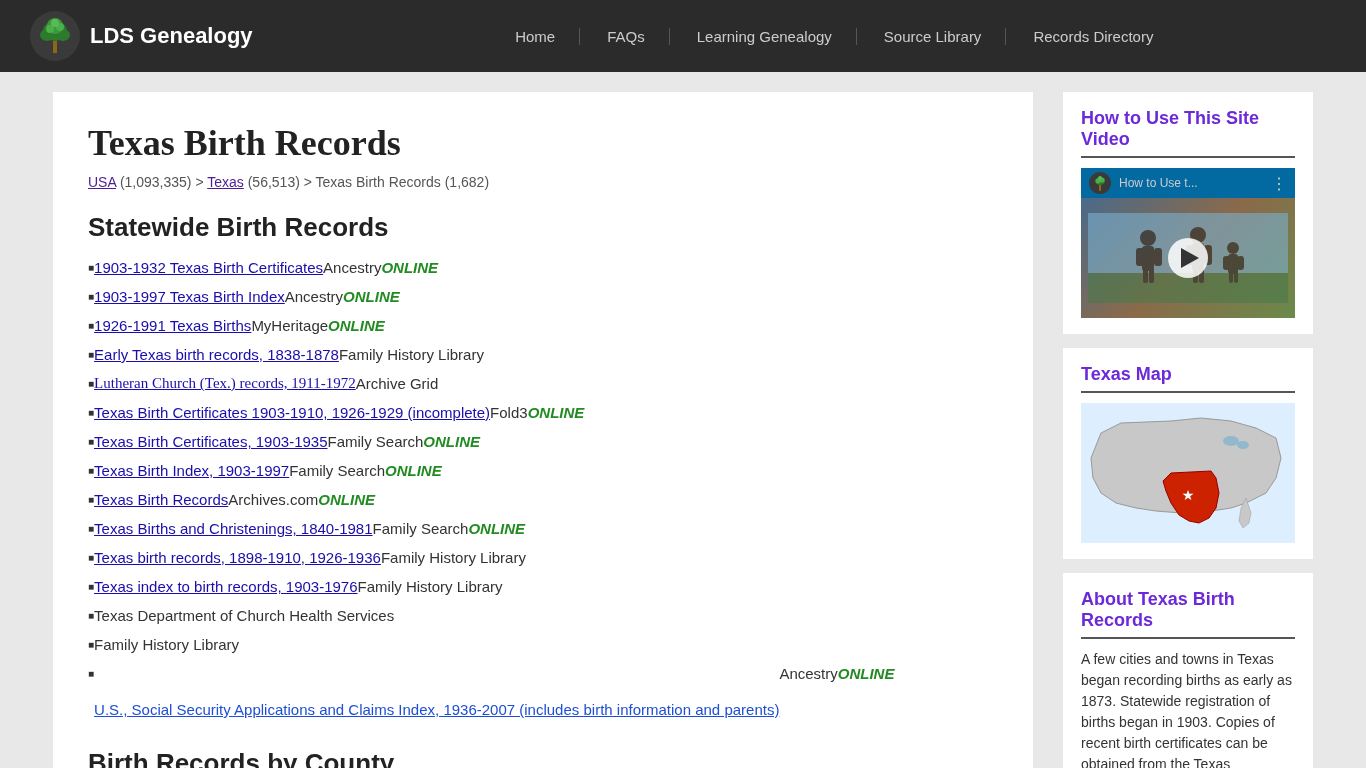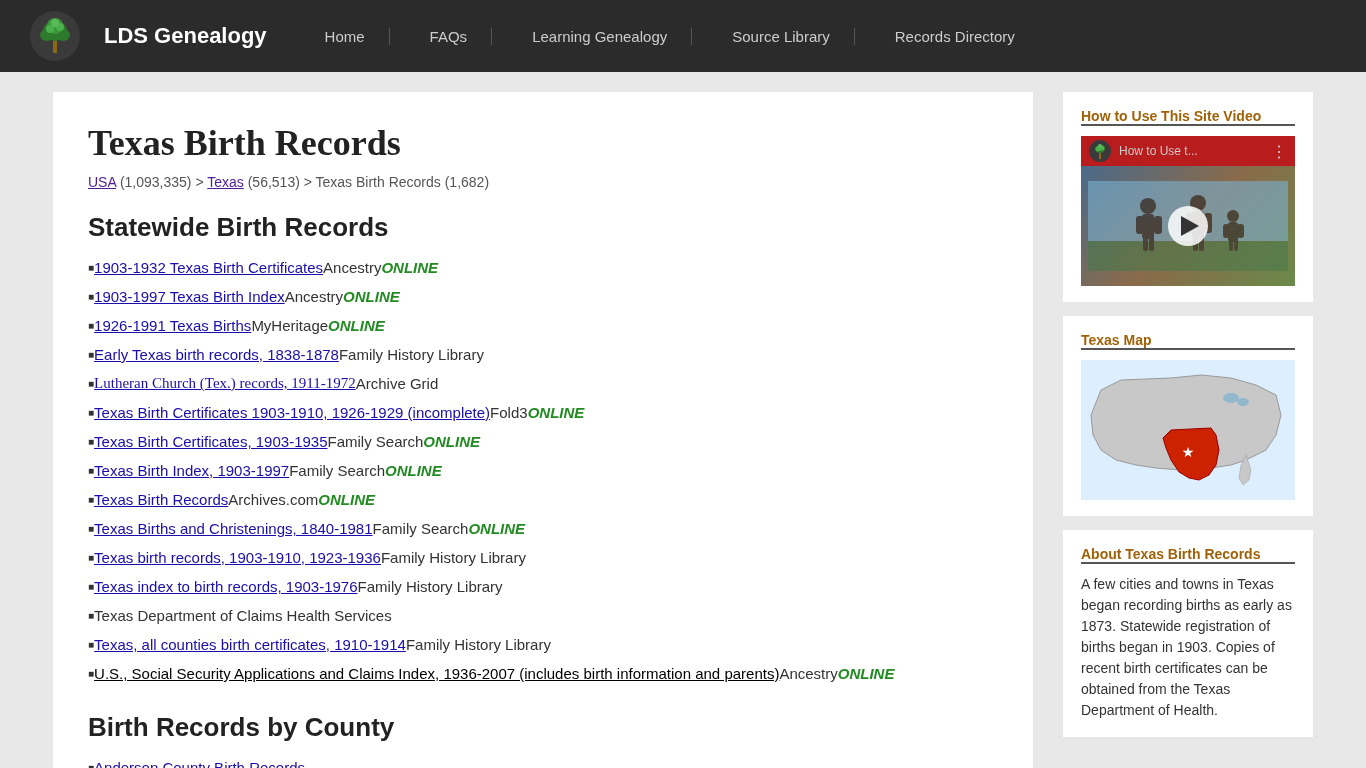--- a/index.html
+++ b/index.html
@@ -9,38 +9,39 @@
     .header {
       background: #2b2b2b;
       display: flex;
       align-items: center;
       padding: 0 30px;
       height: 72px;
     }
     .logo-area {
       display: flex;
       align-items: center;
-      gap: 24px;
-      margin-right: 34px;
+      gap: 10px;
+      margin-right: 80px;
     }
     .logo-icon {
       width: 50px;
       height: 50px;
     }
     .logo-text {
       color: #ffffff;
       font-size: 22px;
       font-family: Arial, sans-serif;
       font-weight: bold;
     }
     .nav {
       display: flex;
-      gap: 16px;
+      gap: 3px;
       align-items: center;
       flex: 1;
+      justify-content: center;
     }
     .nav-item {
       color: #ccc;
       font-family: Arial, sans-serif;
       font-size: 15px;
       padding: 0 24px;
       cursor: pointer;
       text-decoration: none;
       border-right: 1px solid #555;
     }
@@ -129,44 +130,45 @@
       display: flex;
       flex-direction: column;
       gap: 0;
     }
     .sidebar-section {
       background: #fff;
       padding: 16px 18px;
       margin-bottom: 14px;
     }
     .sidebar-title {
-      font-size: 14px;
+      font-size: 18px;
       font-weight: bold;
-      color: #a16207;
+      color: #6d28d9;
       margin-bottom: 10px;
       font-family: Arial, sans-serif;
       border-bottom: 2px solid #555;
+      padding-bottom: 6px;
     }
     
     .video-thumb {
       width: 100%;
       height: 150px;
       background: #2a2a2a;
       position: relative;
       cursor: pointer;
       overflow: hidden;
     }
     .video-thumb-inner {
       width: 100%;
       height: 100%;
       display: flex;
       flex-direction: column;
     }
     .video-top-bar {
-      background: #b91c1c;
+      background: #0369a1;
       height: 30px;
       display: flex;
       align-items: center;
       padding: 0 8px;
       gap: 8px;
     }
     .video-logo-small {
       width: 22px;
       height: 22px;
     }
@@ -311,36 +313,35 @@
             <a style="color:#1a0dab;text-decoration:underline;cursor:pointer;">Texas Birth Records</a> 
             <span>Archives.com</span> 
             <span class="online-badge"><em><b>ONLINE</b></em></span>
           </li>
           <li>
             <a style="color:#1a0dab;text-decoration:underline;cursor:pointer;">Texas Births and Christenings, 1840-1981</a> 
             <span>Family Search</span> 
             <span class="online-badge"><em><b>ONLINE</b></em></span>
           </li>
           <li>
-            <a style="color:#1a0dab;text-decoration:underline;cursor:pointer;">Texas birth records, 1903-1910, 1923-1936</a> 
+            <a style="color:#1a0dab;text-decoration:underline;cursor:pointer;">Texas birth records, 1898-1910, 1926-1936</a> 
             <span>Family History Library</span>
           </li>
           <li>
             <a style="color:#1a0dab;text-decoration:underline;cursor:pointer;">Texas index to birth records, 1903-1976</a> 
             <span>Family History Library</span>
           </li>
           <li>
-            <span>Texas Department of Claims Health Services</span>
-          </li>
-          <li>
-            <a style="color:#1a0dab;text-decoration:underline;cursor:pointer;">Texas, all counties birth certificates, 1910-1914</a> 
+            <span>Texas Department of Church Health Services</span>
+          </li>
+          <li>
             <span>Family History Library</span>
           </li>
           <li>
-            <a style="color:#000000;text-decoration:underline;cursor:pointer;">U.S., Social Security Applications and Claims Index, 1936-2007 (includes birth information and parents)</a> 
+            <a style="color:#1d4ed8;text-decoration:underline;cursor:pointer;margin-top:36px;">U.S., Social Security Applications and Claims Index, 1936-2007 (includes birth information and parents)</a> 
             <span>Ancestry</span> 
             <span class="online-badge"><em><b>ONLINE</b></em></span>
           </li>
         </ul>
 
       <h2 class="section-title">Birth Records by County</h2>
 
       <ul class="record-list" id="county-list">
       <li>
             <a style="color:#1a0dab;text-decoration:underline;cursor:pointer;">Anderson County Birth Records</a>

